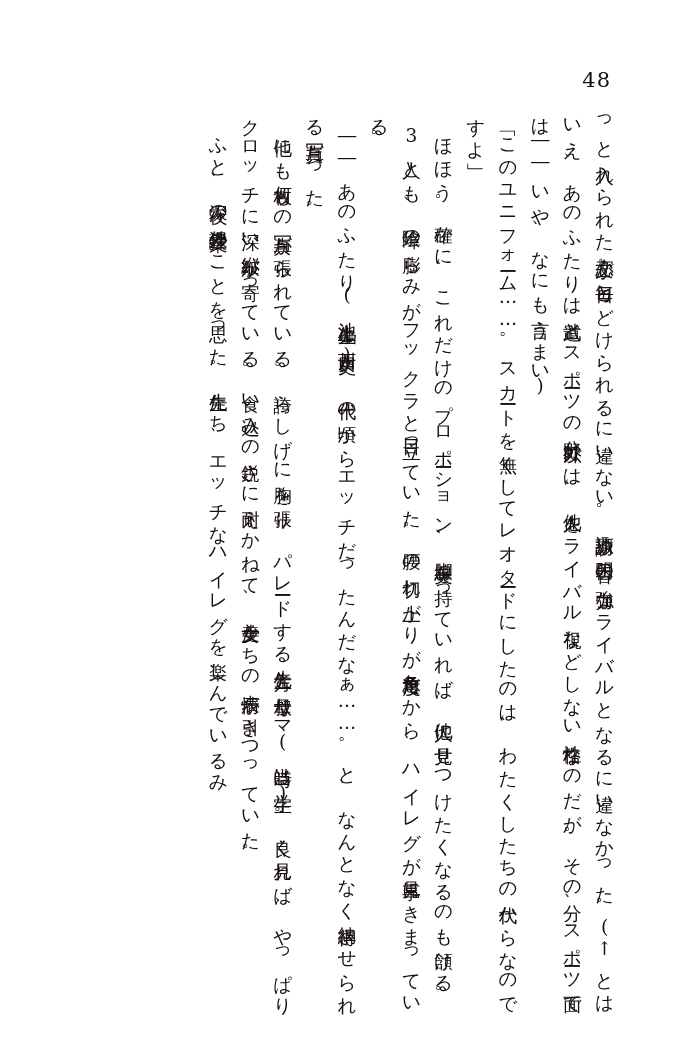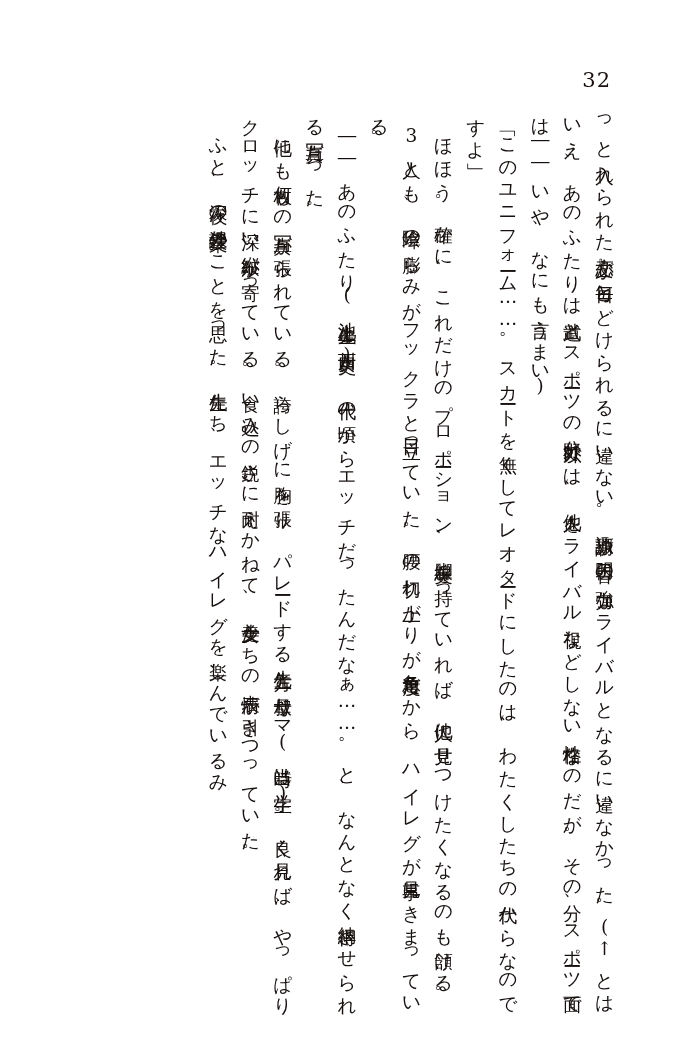--- a/index.html
+++ b/index.html
@@ -55,21 +55,21 @@
   
   #body-text, #page-number {
     -webkit-font-smoothing: antialiased;
   }
 </style>
 </head>
 <body>
 
 <div id="page">
 
-  <div id="page-number">32</div>
+  <div id="page-number">48</div>
 
   <div id="body-text">
     <p>っと入れられた恋文』が毎日とどけられるに違いない。諏訪原や明日香の強力なライバルとなるに違いなかった。(↑とはいえ、あのふたりは武道とスポーツの分野以外では、他人をライバル視などしない性格なのだが。その分、スポーツ面では――いや、なにも言うまい)</p>
     <p class="indent">「このユニフォーム……。スカートを無くしてレオタードにしたのは、わたくしたちの代からなのですよ」</p>
     <p class="indent">ほほう。確かに、これだけのプロポーション、脚線美を持っていれば、他人に見せつけたくなるのも頷ける。</p>
     <p class="indent">3人とも、陰埠の膨らみがフックラと目立っていた。腰の切れ上がりが急角度だから、ハイレグが見事にきまっている。</p>
     <p class="indent">――あのふたり(池上先生と川西女史)、十代の頃からエッチだったんだなぁ……。と、なんとなく納得させられる写真だった。</p>
     <p class="indent">他にも何枚もの写真が張られている。誇らしげに胸を張り、パレードする先生方と叔母サマ(当時は学生)。良く見れば、やっぱりクロッチに深い縦皺が寄っている。食い込みの鋭さに耐えかねて、美少女たちの表情が引きつっていた。</p>
     <p class="indent">ふと、深夜の課外授業のことを思った。先生たち、エッチなハイレグを楽しんでいるみ</p>
   </div>

